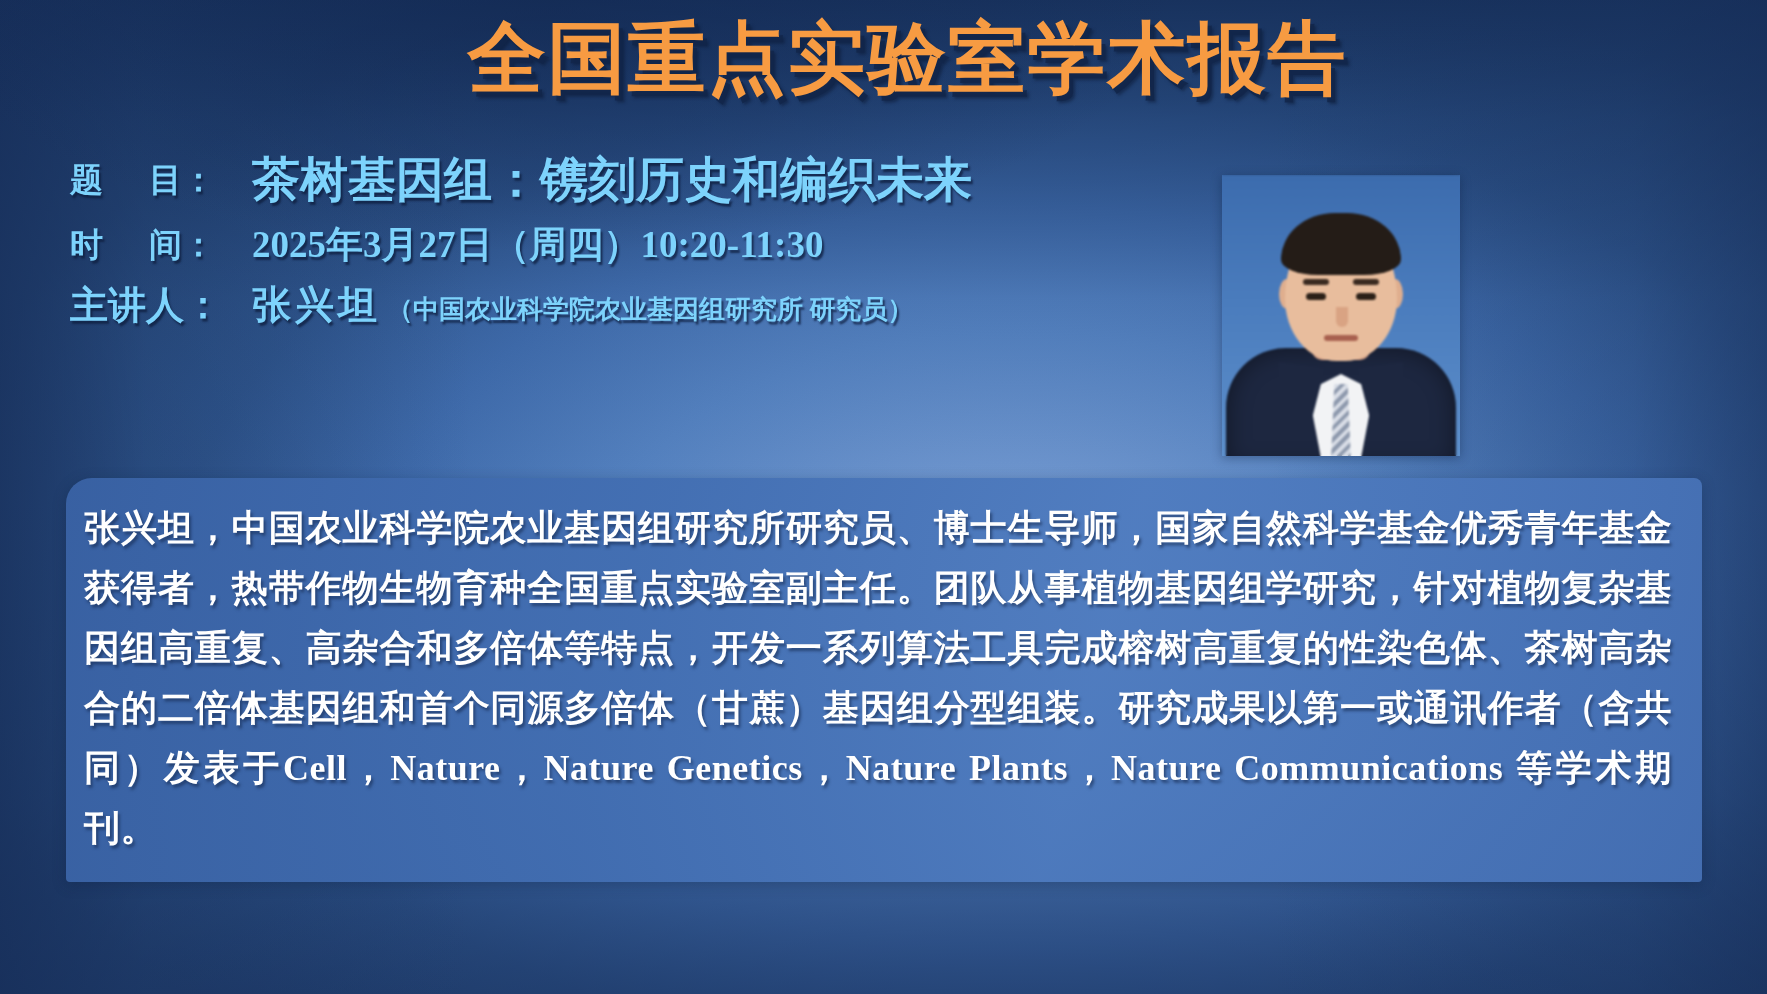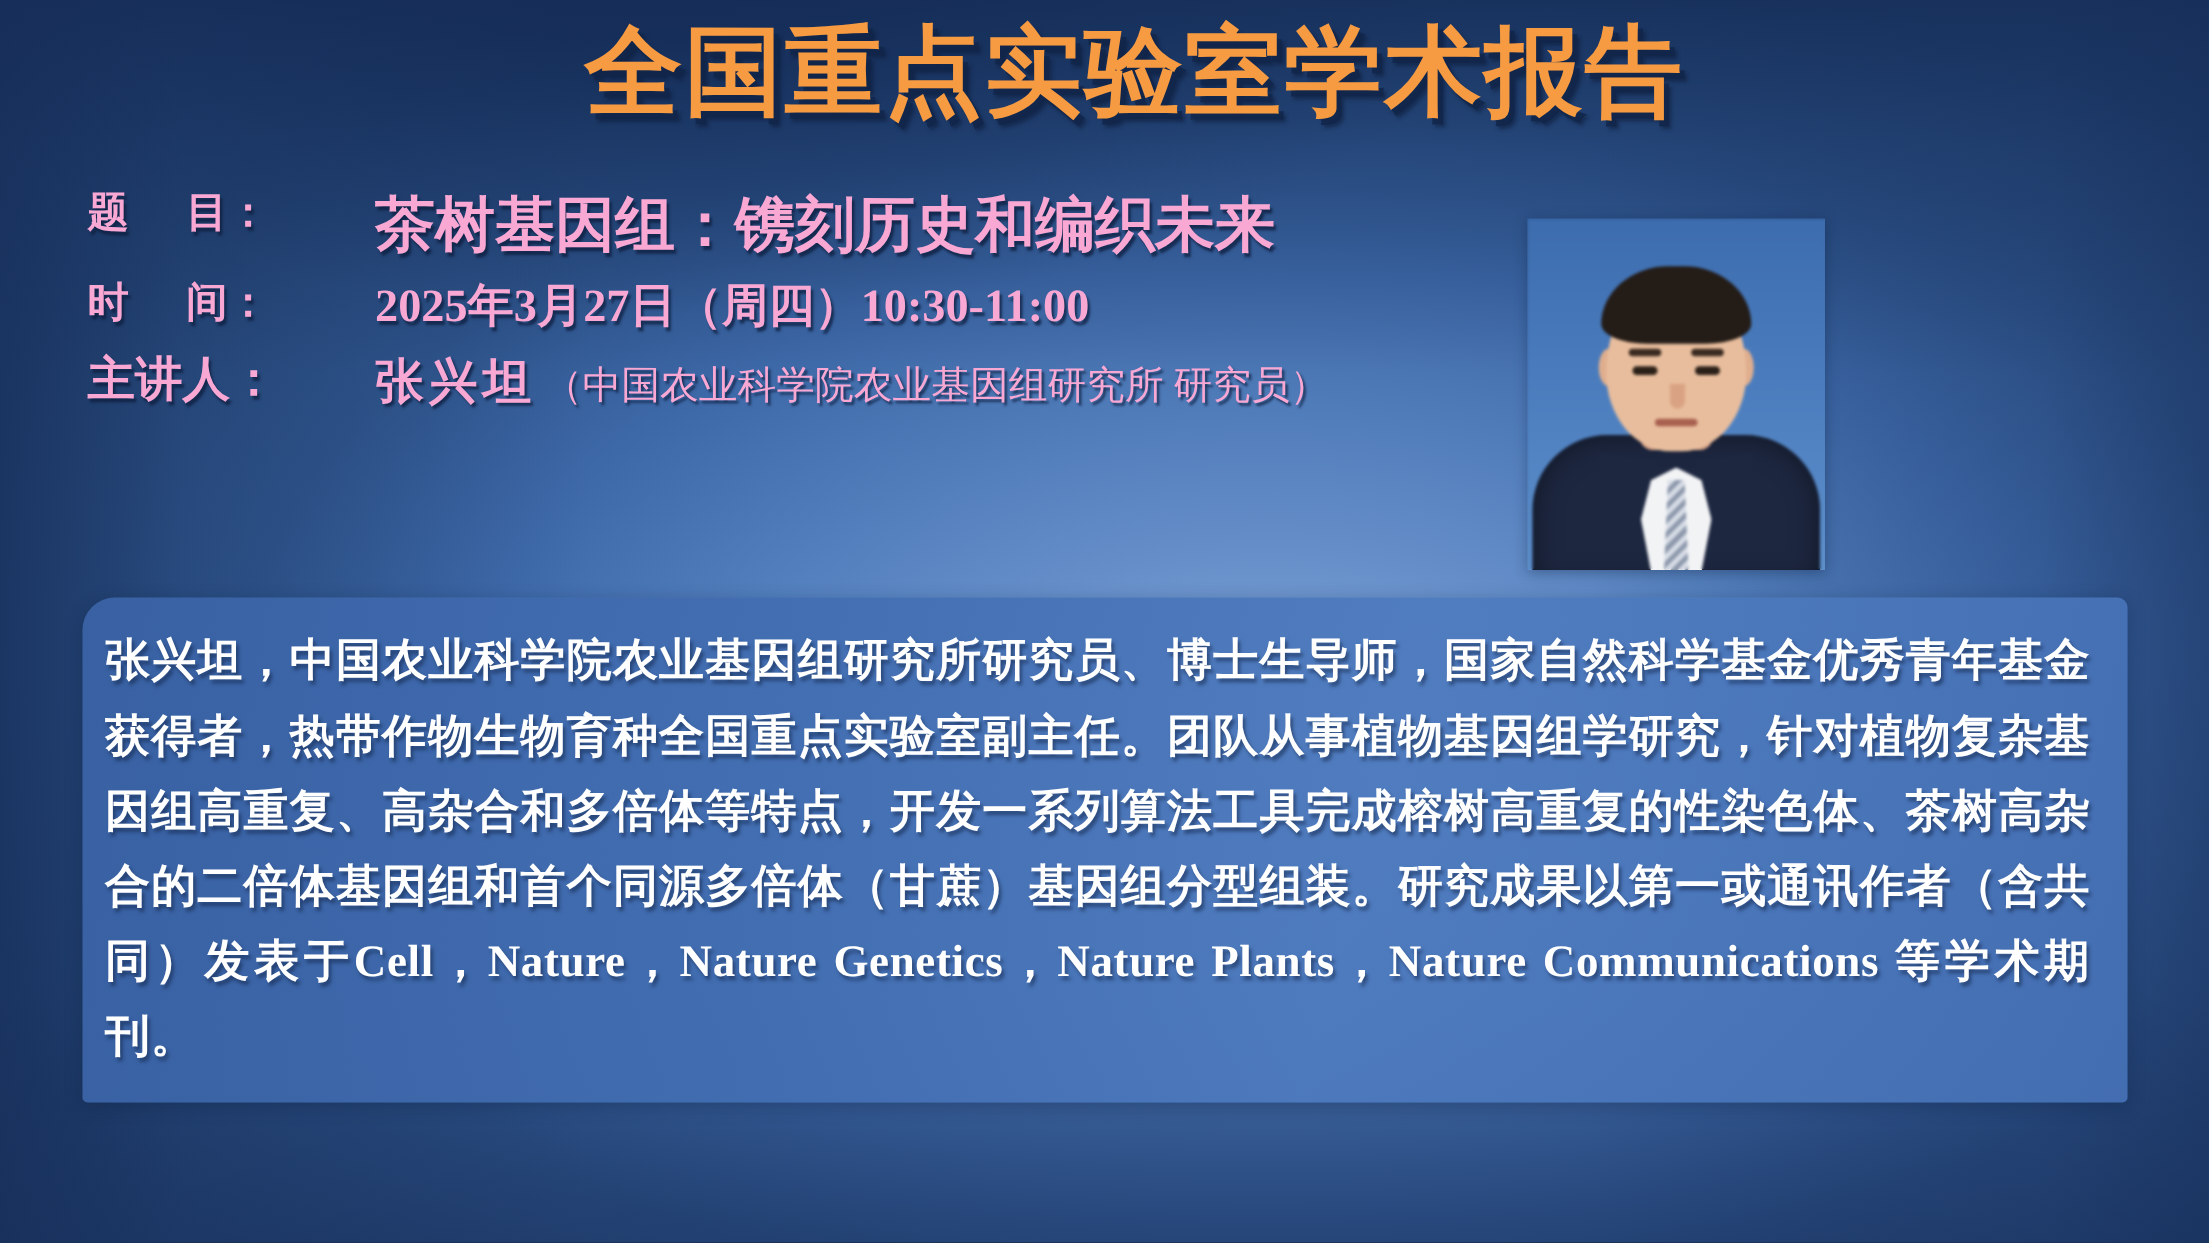--- a/index.html
+++ b/index.html
@@ -87,26 +87,25 @@
 
   
   .info {
     position: absolute;
     left: 70px;
     top: 148px;
     width: 1160px;
   }
   .info-row {
     display: flex;
-    align-items: flex-start;
-    color: #f9a8d4;
+    align-items: center;
+    color: #7dd3fc;
     margin-bottom: 8px;
     text-shadow: 2px 3px 2px rgba(14,30,62,0.75);
     white-space: nowrap;
-    gap: 48px;
   }
   .info-label {
     font-family: "DejaVu Sans", "Liberation Sans", sans-serif;
     font-weight: bold;
     font-size: 33px;
     width: 182px;
     flex: 0 0 182px;
     letter-spacing: 0px;
   }
   .info-label .sp {
@@ -124,22 +123,22 @@
   }
   .speaker-name {
     font-family: "DejaVu Sans", "Liberation Sans", sans-serif;
     font-weight: bold;
     font-size: 39px;
     letter-spacing: 4px;
     margin-right: 6px;
   }
   .speaker-aff {
     font-family: "Liberation Serif", "DejaVu Serif", serif;
-    font-weight: normal;
-    font-size: 31px;
+    font-weight: bold;
+    font-size: 26px;
   }
   .info-row.r-host .info-value { font-size: 36px; }
 
   
   .portrait {
     position: absolute;
     left: 1222px;
     top: 175px;
     width: 238px;
     height: 281px;
@@ -336,21 +335,21 @@
 
   <div class="info">
 
     <div class="info-row r-title">
       <span class="info-label">题<span class="sp"></span>目：</span>
       <span class="info-value">茶树基因组：镌刻历史和编织未来</span>
     </div>
 
     <div class="info-row r-time">
       <span class="info-label">时<span class="sp"></span>间：</span>
-      <span class="info-value">2025年3月27日（周四）10:30-11:00</span>
+      <span class="info-value">2025年3月27日（周四）10:20-11:30</span>
     </div>
 
 
     <div class="info-row r-speaker">
       <span class="info-label">主讲人：</span>
       <span class="info-value">
         <span class="speaker-name">张兴坦</span><span class="speaker-aff">（中国农业科学院农业基因组研究所 研究员）</span>
       </span>
     </div>
 

